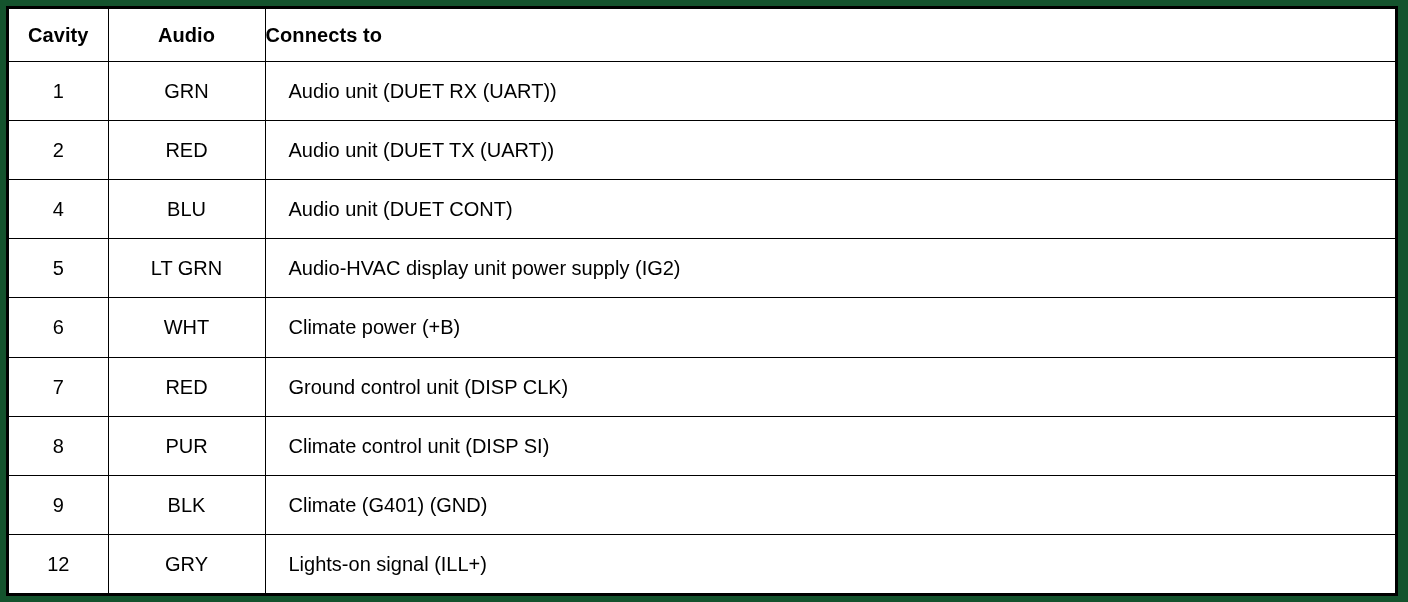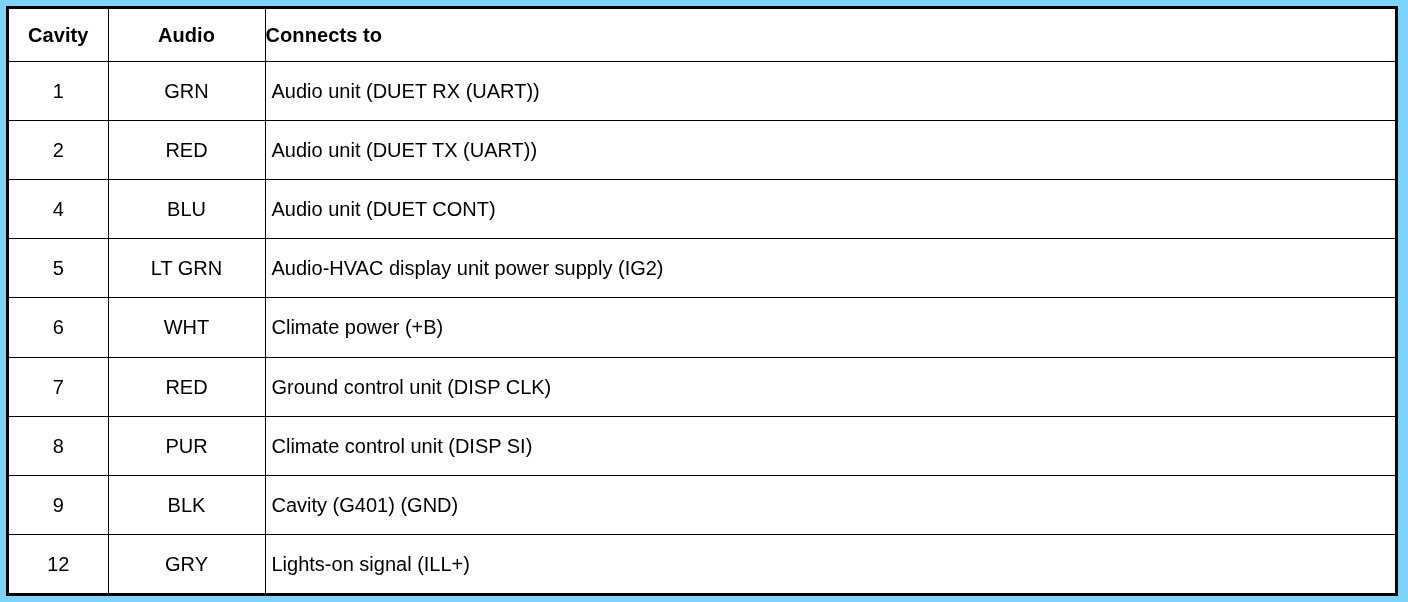--- a/index.html
+++ b/index.html
@@ -13,21 +13,21 @@
     height: 602px;
     font-family: "Liberation Sans", "DejaVu Sans", sans-serif;
     color: #000000;
     overflow: hidden;
   }
 
   .page {
     position: relative;
     width: 1408px;
     height: 602px;
-    background: #7dd3fc;
+    background: #14532d;
   }
 
   .table-wrap {
     position: absolute;
     left: 6px;
     top: 6px;
     width: 1392px;
     height: 590px;
     box-sizing: border-box;
     border: 3px solid #000000;
@@ -73,21 +73,21 @@
     height: 53px;
     font-weight: normal;
     vertical-align: middle;
   }
   table.cavity-table tbody td.cell-cavity,
   table.cavity-table tbody td.cell-wire {
     text-align: center;
   }
   table.cavity-table tbody td.cell-conn {
     text-align: left;
-    padding-left: 6px;
+    padding-left: 23px;
   }
 
   
   table.cavity-table tr > *:first-child { border-left: none; }
   table.cavity-table tr > *:last-child  { border-right: none; }
   table.cavity-table thead tr:first-child > * { border-top: none; }
   table.cavity-table tbody tr:last-child > *  { border-bottom: none; }
 </style>
 </head>
 <body>
@@ -139,21 +139,21 @@
             <td class="cell-conn">Ground control unit (DISP CLK)</td>
           </tr>
           <tr>
             <td class="cell-cavity">8</td>
             <td class="cell-wire">PUR</td>
             <td class="cell-conn">Climate control unit (DISP SI)</td>
           </tr>
           <tr>
             <td class="cell-cavity">9</td>
             <td class="cell-wire">BLK</td>
-            <td class="cell-conn">Cavity (G401) (GND)</td>
+            <td class="cell-conn">Climate (G401) (GND)</td>
           </tr>
           <tr>
             <td class="cell-cavity">12</td>
             <td class="cell-wire">GRY</td>
             <td class="cell-conn">Lights-on signal (ILL+)</td>
           </tr>
         </tbody>
     </table>
   </div>
 </div>

